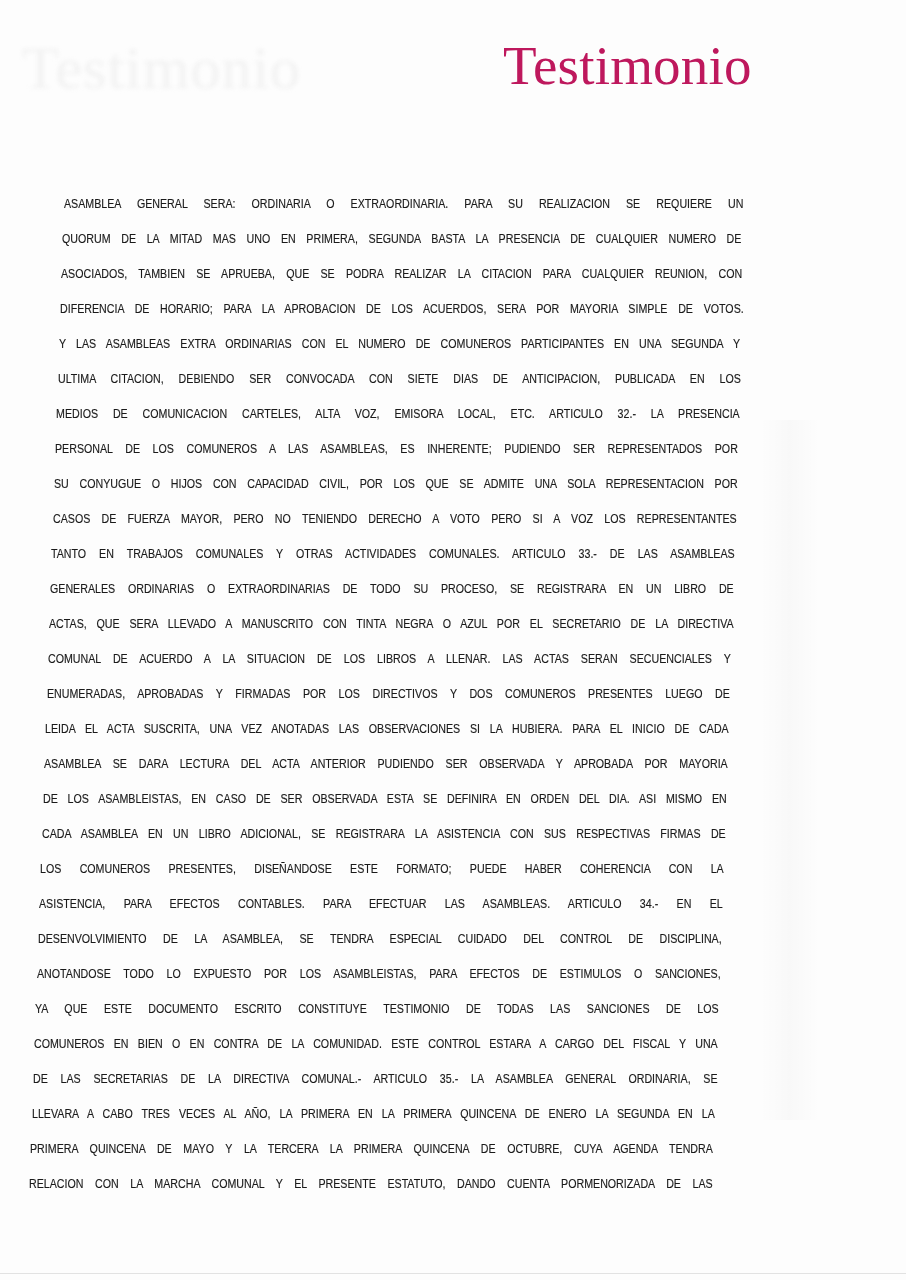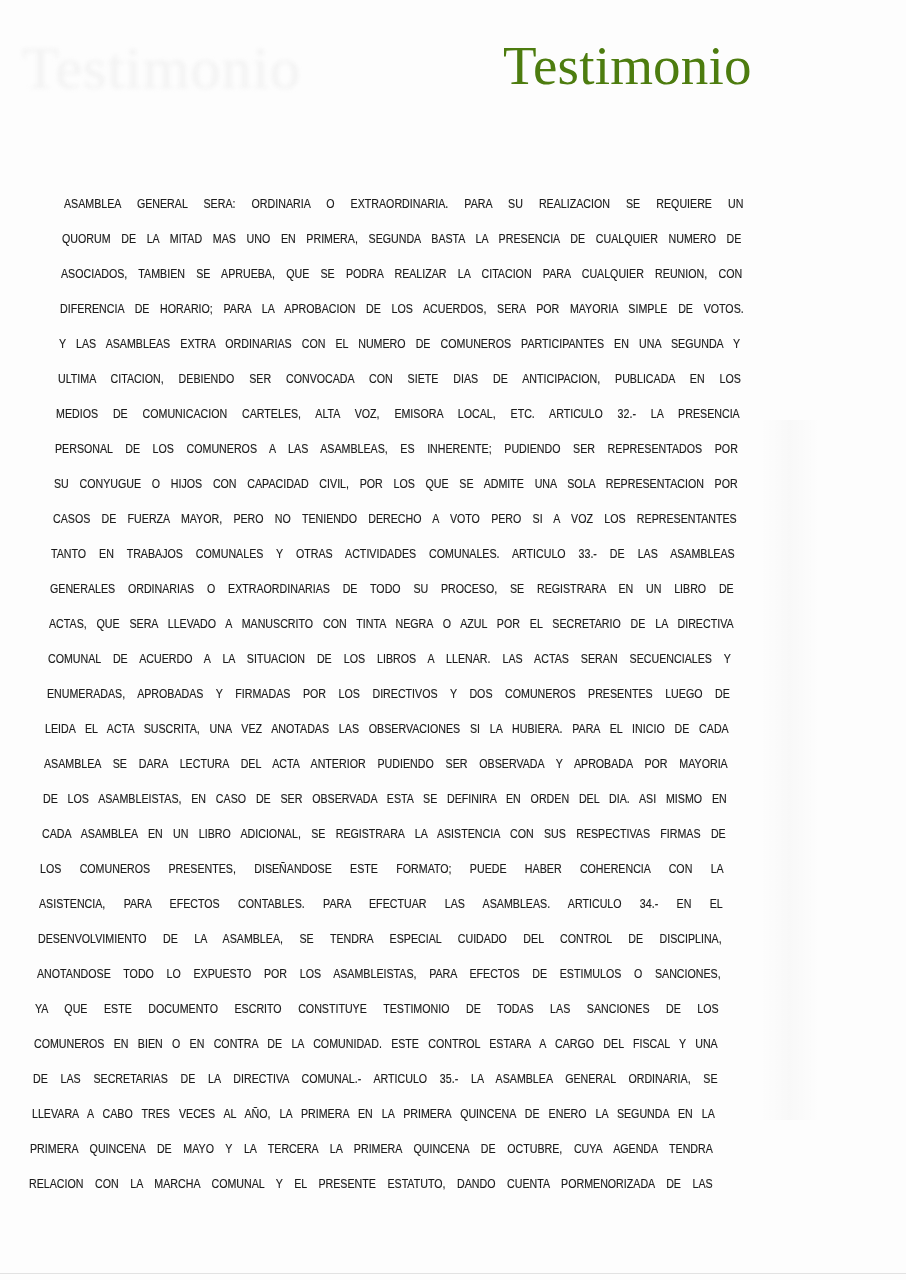--- a/index.html
+++ b/index.html
@@ -25,21 +25,21 @@
       filter: blur(2px);
       user-select: none;
     }
     .page-title {
       position: absolute;
       left: 503px;
       top: 38px;
       font-family: "Liberation Serif", serif;
       font-size: 55px;
       font-weight: normal;
-      color: #4d7c0f;
+      color: #be185d;
       margin: 0;
       line-height: 1;
       letter-spacing: 0.2px;
     }
     .body-text {
       position: absolute;
       left: 0;
       top: 196px;
       width: 906px;
     }

